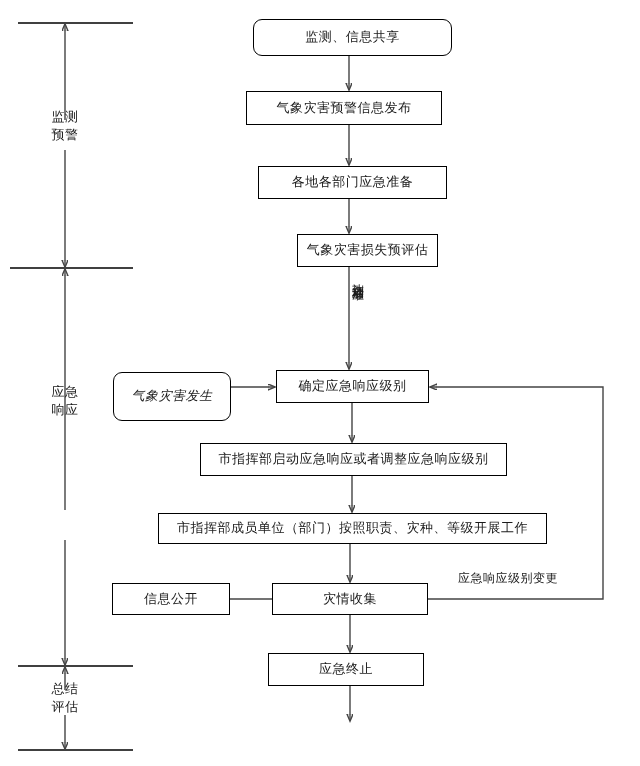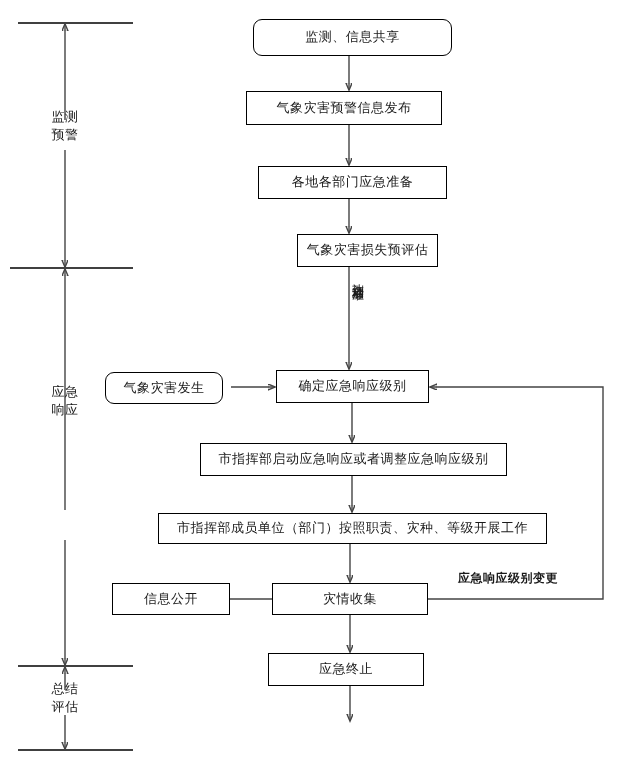--- a/index.html
+++ b/index.html
@@ -138,21 +138,21 @@
   </div>
 
   <div class="node" style="left:258px; top:166px; width:189px; height:33px;text-align:center;">
     <span>各地各部门应急准备</span>
   </div>
 
   <div class="node" style="left:265px; top:234px; width:141px; height:33px;margin-left:32px;">
     <span>气象灾害损失预评估</span>
   </div>
 
-  <div class="node rounded" style="left:105px; top:372px; width:118px; height:32px;">
+  <div class="node rounded" style="left:113px; top:372px; width:118px; height:49px;font-style:italic;">
     <span>气象灾害发生</span>
   </div>
 
   <div class="node" style="left:276px; top:370px; width:153px; height:33px;">
     <span>确定应急响应级别</span>
   </div>
 
   <div class="node" style="left:200px; top:443px; width:307px; height:33px;">
     <span>市指挥部启动应急响应或者调整应急响应级别</span>
   </div>
@@ -169,15 +169,15 @@
     <span>信息公开</span>
   </div>
 
   <div class="node" style="left:268px; top:653px; width:156px; height:33px;">
     <span>应急终止</span>
   </div>
 
 
   <div class="edge-label vertical" style="left:352px; top:274px;">达到启动标准</div>
 
-  <div class="edge-label" style="left:458px; top:570px;font-weight:bold;">应急响应级别变更</div>
+  <div class="edge-label" style="left:458px; top:570px;">应急响应级别变更</div>
 
 </div>
 
 </body></html>

